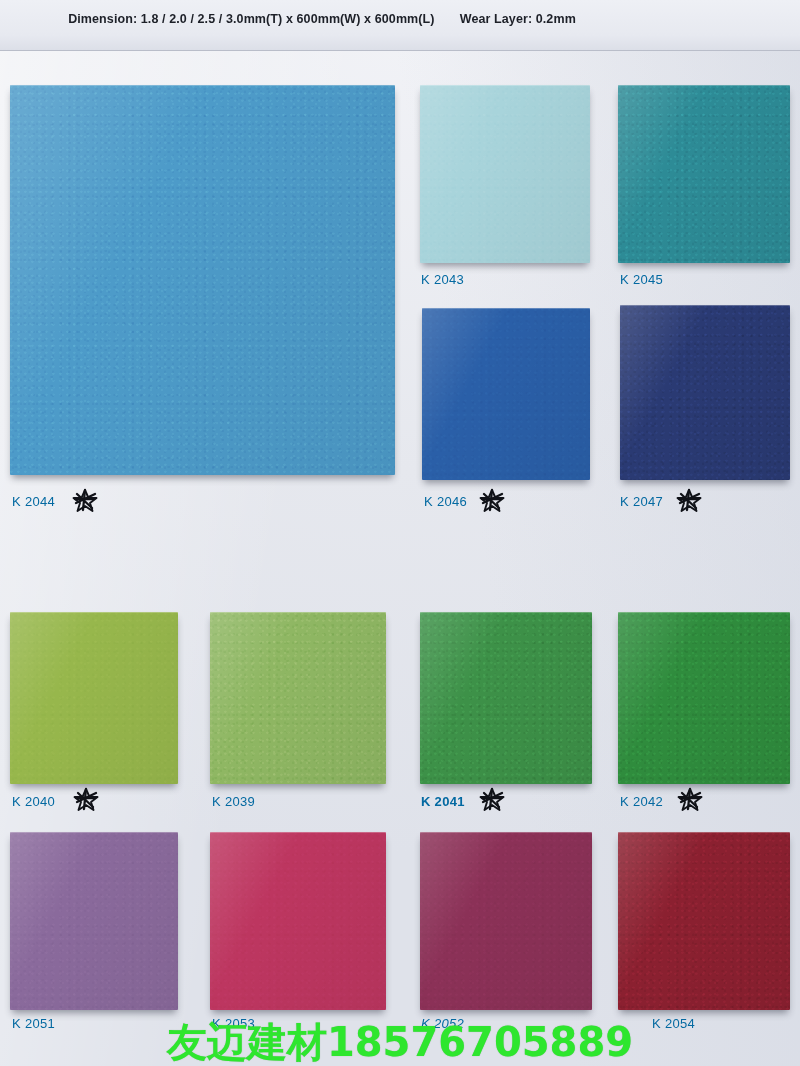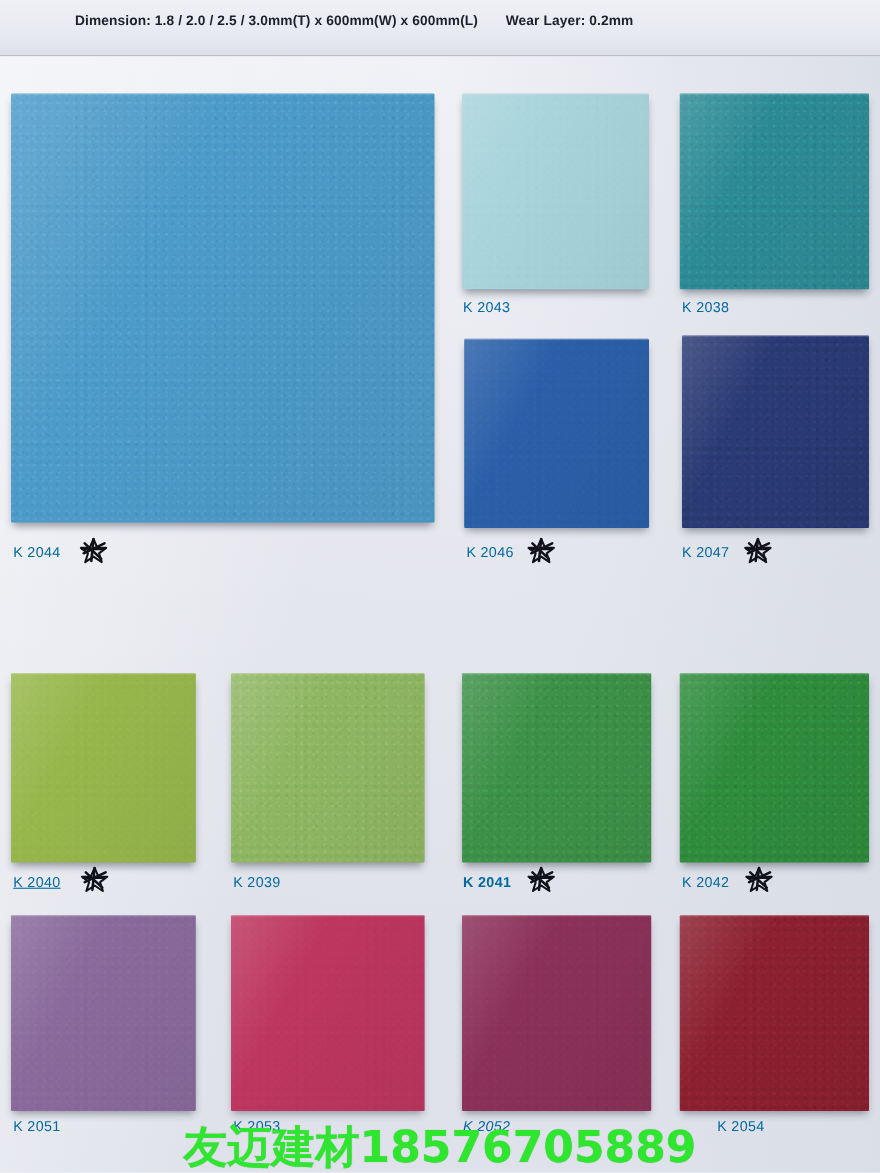--- a/index.html
+++ b/index.html
@@ -130,21 +130,21 @@
       </svg></div>
     <div class="swatch smooth" style="left: 420px; top: 85px; width: 170px; height: 178px; background: rgb(168, 212, 219);">
       <div class="tex"></div>
       <div class="sheen"></div>
     </div>
     <div class="label" style="left: 421px; top: 272px;">K 2043</div>
     <div class="swatch" style="left: 618px; top: 85px; width: 172px; height: 178px; background: rgb(45, 139, 150);">
       <div class="tex"></div>
       <div class="sheen"></div>
     </div>
-    <div class="label" style="left: 620px; top: 272px;">K 2038</div>
+    <div class="label" style="left: 620px; top: 272px;">K 2045</div>
     <div class="swatch smooth" style="left: 422px; top: 308px; width: 168px; height: 172px; background: rgb(42, 95, 168);">
       <div class="tex"></div>
       <div class="sheen"></div>
     </div>
     <div class="label" style="left: 424px; top: 494px;">K 2046</div>
     <div class="star" style="left: 479px; top: 487px;"><svg viewBox="0 0 26 26" width="26" height="26">
         <path d="M4 16 L23 7 M5 7 L20 21 M3 12 L22 12 M13 3 L11 23" stroke="#101218" stroke-width="2.3" fill="none" stroke-linecap="round"></path>
         <path d="M13 3 L16.5 11 L24.5 11 L18 16 L20.5 24 L13 19 L5.5 24 L8 16 L1.5 11 L9.5 11 Z" stroke="#101218" stroke-width="1.9" fill="none" stroke-linejoin="round"></path>
       </svg></div>
     <div class="swatch" style="left: 620px; top: 305px; width: 170px; height: 175px; background: rgb(42, 58, 115);">
@@ -153,21 +153,21 @@
     </div>
     <div class="label" style="left: 620px; top: 494px;">K 2047</div>
     <div class="star" style="left: 676px; top: 487px;"><svg viewBox="0 0 26 26" width="26" height="26">
         <path d="M4 16 L23 7 M5 7 L20 21 M3 12 L22 12 M13 3 L11 23" stroke="#101218" stroke-width="2.3" fill="none" stroke-linecap="round"></path>
         <path d="M13 3 L16.5 11 L24.5 11 L18 16 L20.5 24 L13 19 L5.5 24 L8 16 L1.5 11 L9.5 11 Z" stroke="#101218" stroke-width="1.9" fill="none" stroke-linejoin="round"></path>
       </svg></div>
     <div class="swatch smooth" style="left: 10px; top: 612px; width: 168px; height: 172px; background: rgb(151, 183, 76);">
       <div class="tex"></div>
       <div class="sheen"></div>
     </div>
-    <div class="label" style="left: 12px; top: 794px; text-decoration: underline;">K 2040</div>
+    <div class="label" style="left: 12px; top: 794px;">K 2040</div>
     <div class="star" style="left: 73px; top: 786px;"><svg viewBox="0 0 26 26" width="26" height="26">
         <path d="M4 16 L23 7 M5 7 L20 21 M3 12 L22 12 M13 3 L11 23" stroke="#101218" stroke-width="2.3" fill="none" stroke-linecap="round"></path>
         <path d="M13 3 L16.5 11 L24.5 11 L18 16 L20.5 24 L13 19 L5.5 24 L8 16 L1.5 11 L9.5 11 Z" stroke="#101218" stroke-width="1.9" fill="none" stroke-linejoin="round"></path>
       </svg></div>
     <div class="swatch" style="left: 210px; top: 612px; width: 176px; height: 172px; background: rgb(143, 183, 99);">
       <div class="tex"></div>
       <div class="sheen"></div>
     </div>
     <div class="label" style="left: 212px; top: 794px;">K 2039</div>
     <div class="swatch" style="left: 420px; top: 612px; width: 172px; height: 172px; background: rgb(61, 145, 72);">

